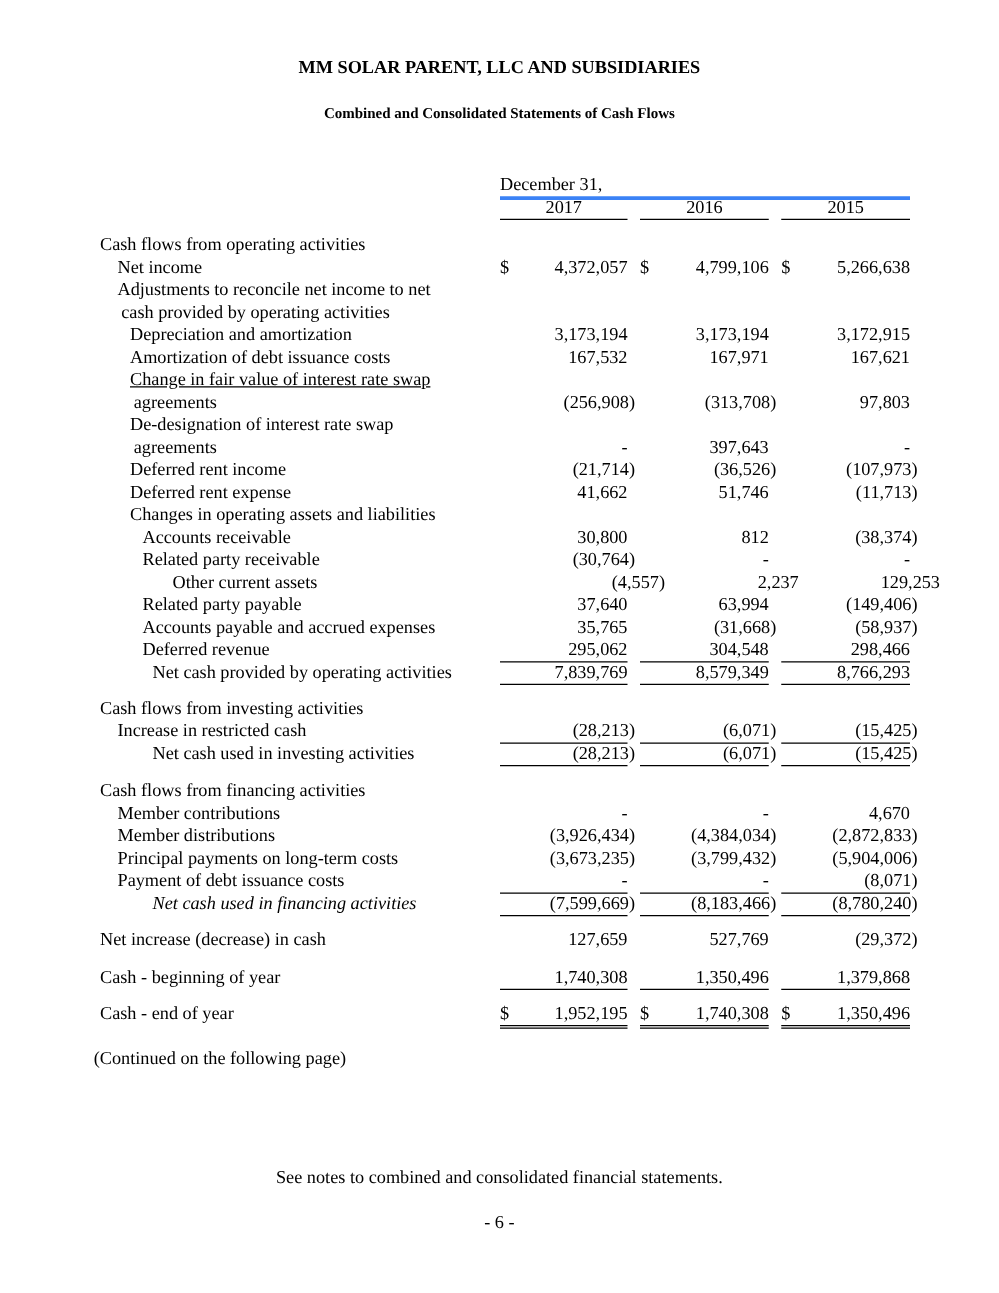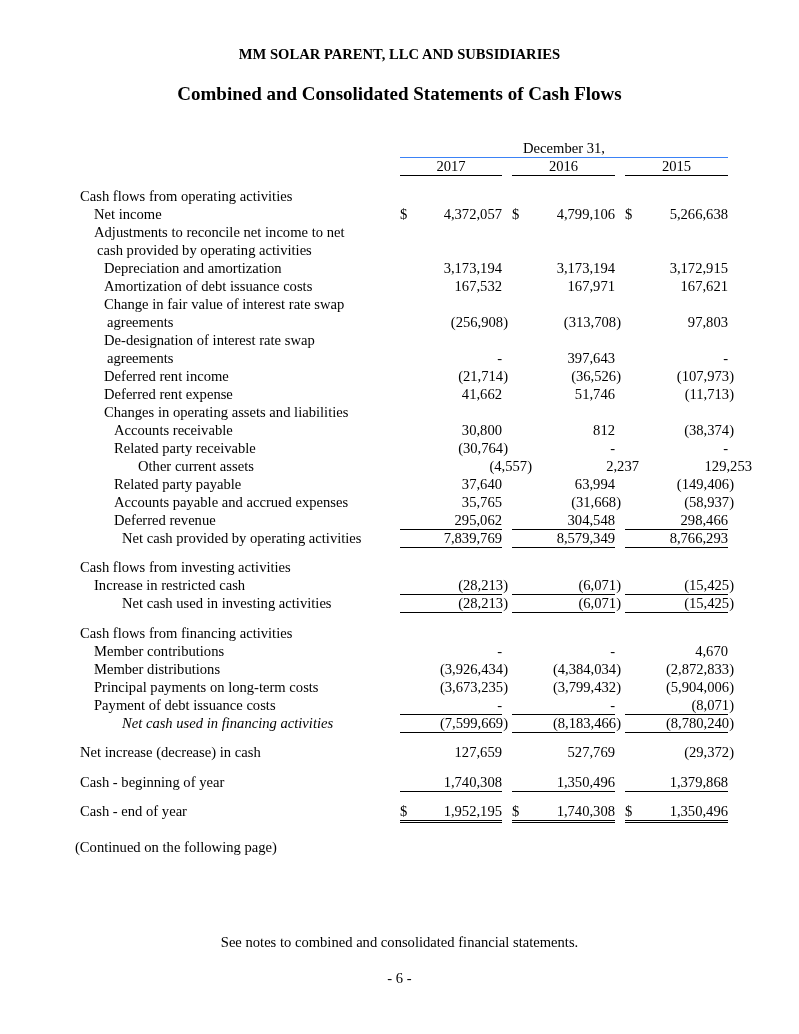--- a/index.html
+++ b/index.html
@@ -1,31 +1,31 @@
 <!DOCTYPE html>
 <html><head>
 <meta charset="utf-8">
 <style>
   html, body { margin: 0; padding: 0; background: #fff; }
   body { width: 799px; height: 1034px; position: relative; font-family: "Liberation Serif", serif; color: #000; font-size: 14.6px; }
   .title { position: absolute; left: 0; width: 799px; text-align: center; font-weight: bold; }
   .t1 { top: 46px; font-size: 14.6px; }
-  .t2 { top: 83px; font-size: 19px; }
+  .t2 { top: 83px; font-size: 12px; }
   .row { position: absolute; left: 0; width: 799px; height: 18px; line-height: 18px; }
   .lbl { position: absolute; white-space: nowrap; }
   .cell { position: absolute; height: 18px; }
   .dollar { position: absolute; left: 0; }
   .num { position: absolute; right: 0; white-space: nowrap; }
   .num.neg { right: -6px; }
   .ul { border-bottom: 1px solid #000; }
   .dul { border-bottom: 3px double #000; }
   .c1 { left: 400px; width: 102px; }
   .c2 { left: 512px; width: 103px; }
   .c3 { left: 625px; width: 103px; }
-  .hdr-dec { position: absolute; top: 139px; left: 400px; width: 328px; text-align: center; border-bottom: 1px solid #3b82f6; height: 18px; line-height: 18px; }
+  .hdr-dec { position: absolute; top: 139px; left: 400px; width: 328px; border-bottom: 3px solid #3b82f6; height: 18px; line-height: 18px; }
   .hdr-yr { position: absolute; top: 157px; height: 18px; line-height: 18px; text-align: center; border-bottom: 1px solid #000; }
   .note { position: absolute; white-space: nowrap; }
 </style>
 </head>
 <body>
 
 <div class="title t1">MM SOLAR PARENT, LLC AND SUBSIDIARIES</div>
 <div class="title t2">Combined and Consolidated Statements of Cash Flows</div>
 
 <div class="hdr-dec">December 31,</div>
@@ -76,21 +76,21 @@
         <span class="num">167,532</span>
       </div>
       <div class="cell c2">
         <span class="num">167,971</span>
       </div>
       <div class="cell c3">
         <span class="num">167,621</span>
       </div>
     </div>
     <div class="row" style="top: 295px;">
-      <span class="lbl" style="left: 104px;">Change in fair value of interest rate swap</span>
+      <span class="lbl" style="left: 104px; text-decoration: underline;">Change in fair value of interest rate swap</span>
     </div>
     <div class="row" style="top: 313px;">
       <span class="lbl" style="left: 107px;">agreements</span>
       <div class="cell c1">
         <span class="num neg">(256,908)</span>
       </div>
       <div class="cell c2">
         <span class="num neg">(313,708)</span>
       </div>
       <div class="cell c3">

